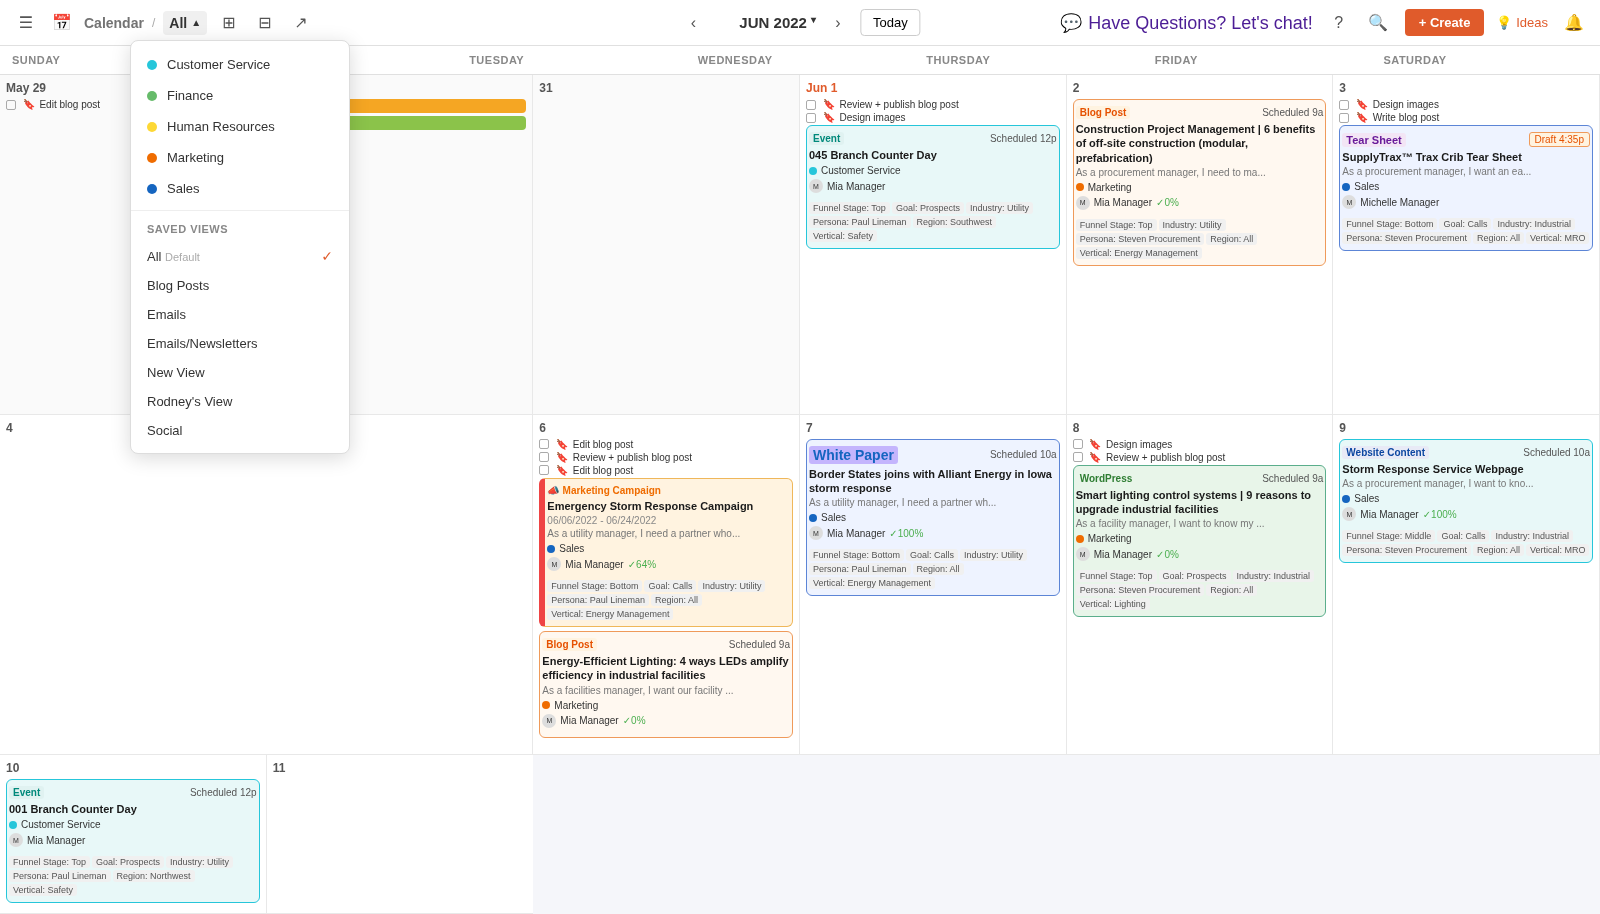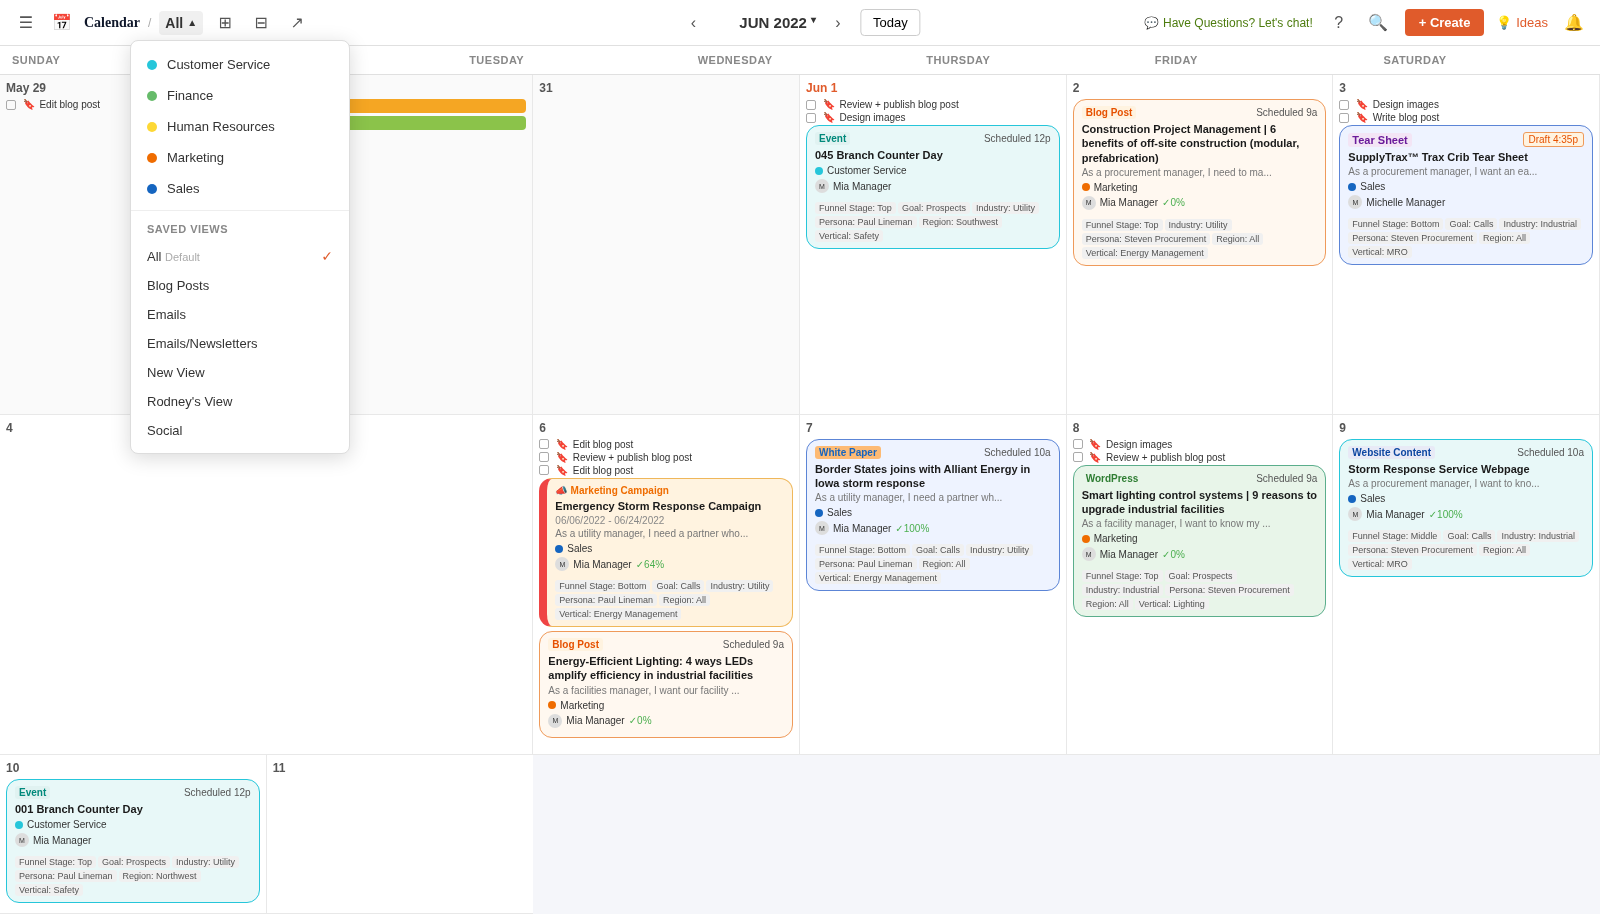--- a/index.html
+++ b/index.html
@@ -3,30 +3,30 @@
   <meta charset="utf-8">
   <style>
     * { box-sizing: border-box; margin: 0; padding: 0; }
     body { font-family: -apple-system, BlinkMacSystemFont, 'Segoe UI', sans-serif; font-size: 12px; background: #f5f6fa; color: #333; overflow: hidden; }
 
     
     .topbar { display: flex; align-items: center; height: 46px; background: #fff; border-bottom: 1px solid #e0e0e0; padding: 0 12px; gap: 8px; position: relative; z-index: 100; }
     .topbar-left { display: flex; align-items: center; gap: 8px; flex: 1; }
     .topbar-center { display: flex; align-items: center; gap: 8px; position: absolute; left: 50%; transform: translateX(-50%); }
     .topbar-right { display: flex; align-items: center; gap: 12px; margin-left: auto; }
-    .topbar-title { font-weight: 600; font-size: 14px; color: #0f172a; font-family: Liberation Serif, serif; }
+    .topbar-title { font-weight: 600; font-size: 14px; color: #737373; }
     .topbar-sep { color: #aaa; }
     .all-btn { display: flex; align-items: center; gap: 4px; font-weight: 600; font-size: 14px; cursor: pointer; padding: 4px 6px; border-radius: 4px; background: #f0f0f0; }
     .icon-btn { width: 28px; height: 28px; display: flex; align-items: center; justify-content: center; cursor: pointer; border-radius: 4px; color: #555; font-size: 16px; }
     .nav-arrow { width: 28px; height: 28px; display: flex; align-items: center; justify-content: center; cursor: pointer; border-radius: 50%; color: #555; font-size: 16px; }
     .month-btn { display: flex; align-items: flex-start; gap: 4px; font-weight: 600; font-size: 15px; cursor: pointer; margin-left: 24px; }
     .today-btn { padding: 5px 12px; border: 1px solid #ccc; border-radius: 4px; cursor: pointer; font-size: 13px; background: #fff; }
     .create-btn { background: #e05b2b; color: #fff; border: none; border-radius: 4px; padding: 6px 14px; font-size: 13px; cursor: pointer; font-weight: 600; display: flex; align-items: center; gap: 4px; }
     .ideas-btn { display: flex; align-items: center; gap: 4px; font-size: 13px; cursor: pointer; color: #e05b2b; font-weight: 500; }
-    .chat-link { color: #4d7c0f; font-size: 12px; cursor: pointer; display: flex; align-items: center; gap: 4px; }
+    .chat-link { color: #4c1d95; font-size: 18px; cursor: pointer; display: flex; align-items: center; gap: 4px; }
 
     
     .dropdown { position: absolute; top: 40px; left: 130px; background: #fff; border: 1px solid #ddd; border-radius: 8px; box-shadow: 0 4px 20px rgba(0,0,0,0.15); width: 220px; z-index: 200; padding: 8px 0; }
     .dropdown-item { display: flex; align-items: center; gap: 10px; padding: 8px 16px; cursor: pointer; font-size: 13px; color: #333; }
     .dot { width: 10px; height: 10px; border-radius: 50%; flex-shrink: 0; }
     .dot-teal { background: #26c6da; }
     .dot-green { background: #66bb6a; }
     .dot-yellow { background: #fdd835; }
     .dot-orange { background: #ef6c00; }
     .dot-blue { background: #1565c0; }
@@ -40,42 +40,42 @@
     .cal-header { display: grid; grid-template-columns: repeat(7, 1fr); background: #fff; border-bottom: 1px solid #e0e0e0; }
     .cal-header-cell { padding: 8px 12px; font-size: 11px; font-weight: 600; color: #888; text-transform: uppercase; letter-spacing: 0.5px; }
     .cal-body { display: grid; grid-template-columns: repeat(6, 1fr); grid-template-rows: repeat(2, 1fr); flex: 1; overflow: hidden; }
     .cal-cell { border-right: 1px solid #e8e8e8; border-bottom: 1px solid #e8e8e8; background: #fff; padding: 6px; overflow: hidden; min-height: 0; }
     .cal-cell:nth-child(7n) { border-right: none; }
     .cal-cell.other-month { background: #fafafa; }
     .day-num { font-size: 12px; font-weight: 600; color: #555; margin-bottom: 4px; }
     .day-num.today-num { color: #e05b2b; }
 
     
-    .content-card { border-radius: 13px; padding: 6px 8px; margin-bottom: 4px; font-size: 10px; border: 1px solid rgba(0,0,0,0.08); }
+    .content-card { border-radius: 6px; padding: 6px 2px; margin-bottom: 4px; font-size: 10px; border: 1px solid rgba(0,0,0,0.08); }
     .card-header-row { display: flex; align-items: center; justify-content: space-between; margin-bottom: 3px; }
     .card-scheduled { font-size: 10px; color: #555; font-weight: 500; }
     .card-title { font-size: 11px; font-weight: 600; color: #1a1a1a; margin-bottom: 2px; line-height: 1.3; }
     .card-subtitle { font-size: 10px; color: #777; margin-bottom: 3px; line-height: 1.2; }
     .card-tags { display: flex; flex-wrap: wrap; gap: 2px; margin-top: 9px; }
     .tag { background: #f0f0f0; border-radius: 3px; padding: 1px 4px; font-size: 9px; color: #555; }
     .card-meta { display: flex; align-items: center; gap: 4px; margin: 3px 0; font-size: 10px; }
     .avatar-sm { width: 14px; height: 14px; border-radius: 50%; background: #ddd; display: inline-flex; align-items: center; justify-content: center; font-size: 7px; }
     .progress { font-size: 10px; color: #555; }
     .progress.green { color: #4caf50; }
     .card-dot { width: 8px; height: 8px; border-radius: 50%; display: inline-block; flex-shrink: 0; }
 
     
     .card-teal { background: #e8f8f8; border-color: #26c6da; }
     .card-orange { background: #fff8f0; border-color: #ef9a5a; }
     .card-blue { background: #eef3ff; border-color: #5c85d6; }
     .card-marketing { background: #fff3e0; border-color: #efb75a; }
     .card-wordpress { background: #e8f5e9; border-color: #5bae8c; }
 
     .badge-event { color: #00897b; background: #e0f2f1; border-radius: 3px; padding: 1px 4px; font-size: 10px; font-weight: 600; }
-    .badge-whitepaper { color: #1565c0; background: #fdba74; border-radius: 3px; padding: 1px 4px; font-size: 10px; font-weight: 600; }
+    .badge-whitepaper { color: #1565c0; background: #c4b5fd; border-radius: 3px; padding: 1px 4px; font-size: 14px; font-weight: 600; }
     .badge-blogpost { color: #e65100; background: #fff3e0; border-radius: 3px; padding: 1px 4px; font-size: 10px; font-weight: 600; }
     .badge-tearsheet { color: #6a1b9a; background: #f3e5f5; border-radius: 3px; padding: 1px 4px; font-size: 11px; font-weight: 600; }
     .badge-wordpress { color: #2e7d32; background: #e8f5e9; border-radius: 3px; padding: 1px 4px; font-size: 10px; font-weight: 600; }
     .badge-website { color: #0d47a1; background: #e8eaf6; border-radius: 3px; padding: 1px 4px; font-size: 10px; font-weight: 600; }
     .badge-draft { color: #e65100; background: #fff3e0; border-radius: 3px; padding: 1px 5px; font-size: 10px; font-weight: 500; border: 1px solid #ef9a5a; }
 
     .inline-check { width: 10px; height: 10px; border: 1px solid #aaa; border-radius: 2px; display: inline-block; flex-shrink: 0; margin-right: 3px; }
     .task-row { display: flex; align-items: center; gap: 4px; font-size: 10px; margin-bottom: 2px; color: #333; }
   </style>
 </head>
@@ -315,21 +315,21 @@
       <div class="task-row">
         <span class="inline-check"></span>
         <span>🔖</span>
         <span>Review + publish blog post</span>
       </div>
       <div class="task-row">
         <span class="inline-check"></span>
         <span>🔖</span>
         <span>Edit blog post</span>
       </div>
-      <div class="content-card card-marketing" style="border-left:8px solid #ef4444;">
+      <div class="content-card card-marketing" style="border-left:6px solid #ef4444;">
         <div class="card-header-row">
           <span style="font-size:10px;font-weight:600;color:#ef6c00;">📣 Marketing Campaign</span>
         </div>
         <div class="card-title">Emergency Storm Response Campaign</div>
         <div style="font-size:10px;color:#888;margin-bottom:2px;">06/06/2022 - 06/24/2022</div>
         <div class="card-subtitle">As a utility manager, I need a partner who...</div>
         <div class="card-meta">
           <span class="card-dot" style="background:#1565c0"></span>
           <span>Sales</span>
         </div>

